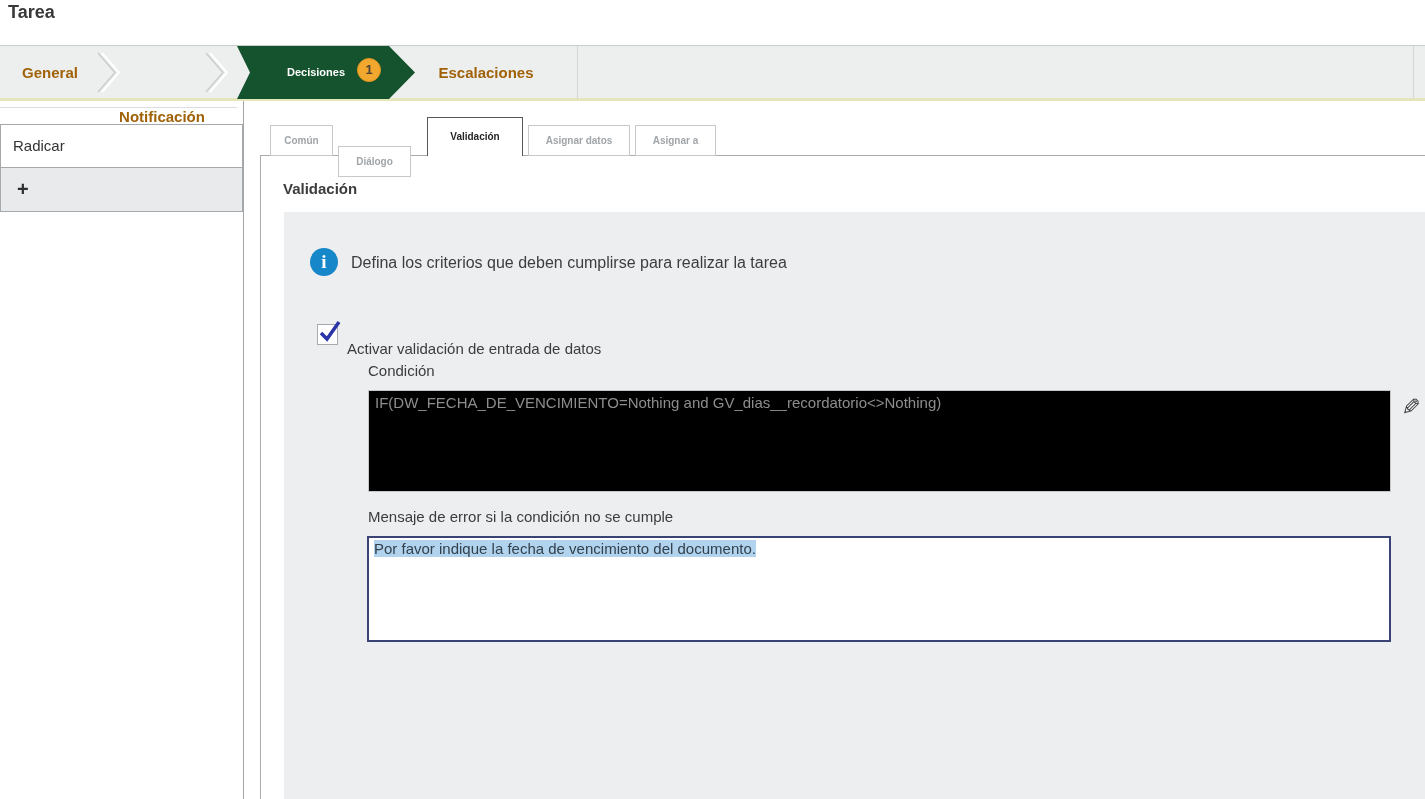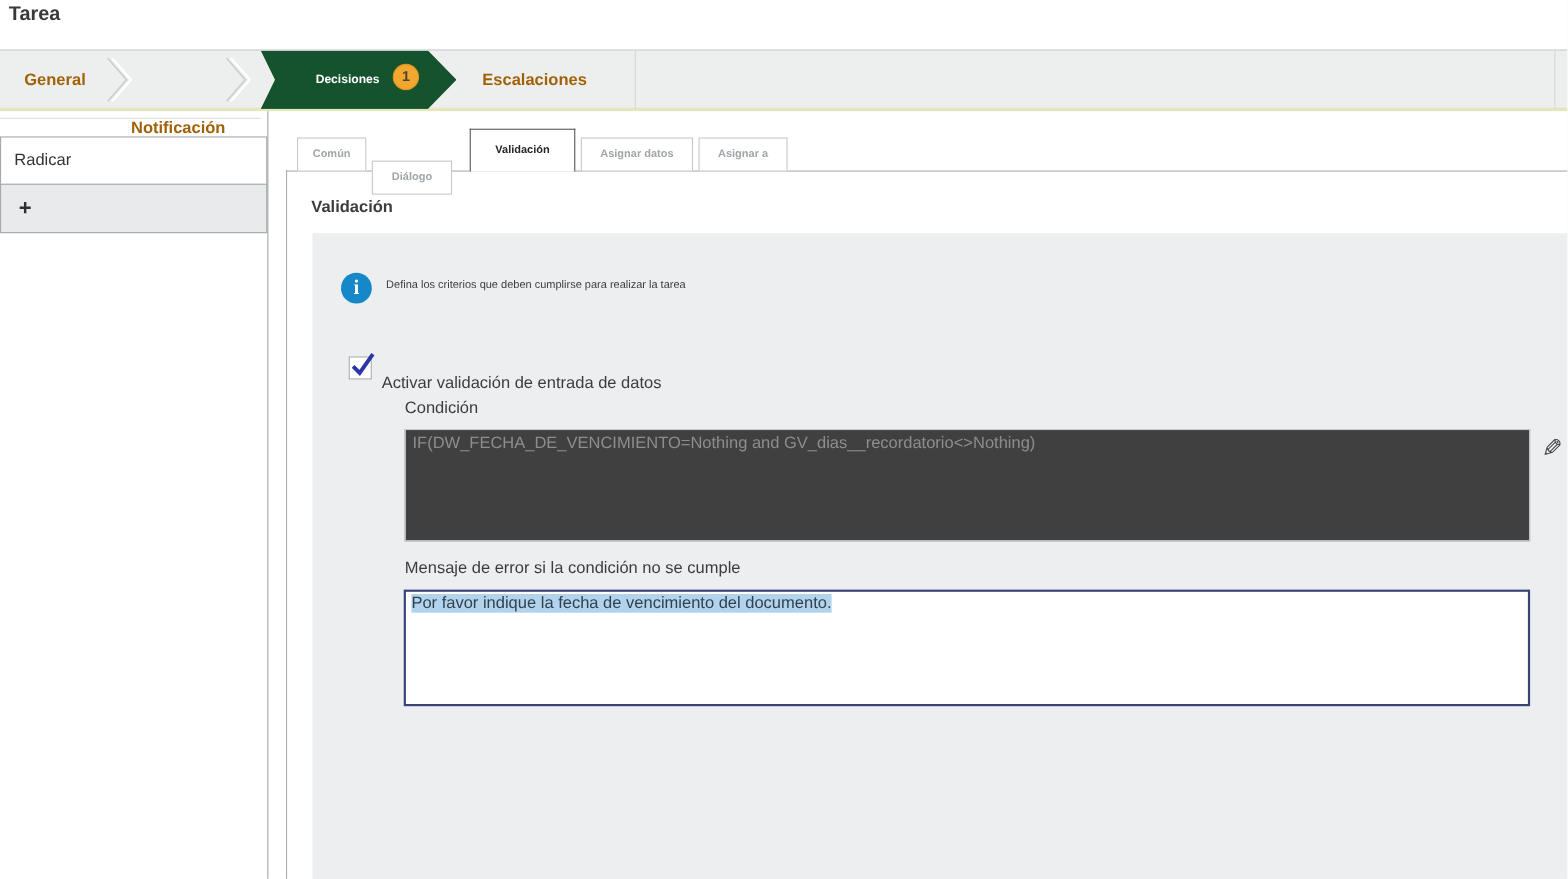--- a/index.html
+++ b/index.html
@@ -41,34 +41,34 @@
     color: #262626; line-height: 37px; z-index: 4; }
 
   .section-title { position: absolute; left: 283px; top: 180px; font-size: 15px; font-weight: bold; color: #3c3c3c; z-index: 2; }
 
   .fieldset-panel { position: absolute; left: 284px; top: 212px; width: 1141px; height: 587px; background: #eceef0; z-index: 1; }
 
   
   .info-icon { position: absolute; left: 310px; top: 248px; width: 28px; height: 28px; border-radius: 50%;
     background: #1687c9; color: #ffffff; text-align: center; line-height: 28px; font-size: 19px;
     font-weight: bold; font-family: "Liberation Serif", serif; z-index: 2; }
-  .info-text { position: absolute; left: 351px; top: 254px; font-size: 10px; color: #3d3d3d; z-index: 2; }
+  .info-text { position: absolute; left: 351px; top: 254px; font-size: 16px; color: #3d3d3d; z-index: 2; }
 
   
   .checkbox { position: absolute; left: 317px; top: 324px; width: 21px; height: 21px; background: #ffffff;
     border: 1px solid #a8abad; z-index: 2; cursor: pointer; }
   .checkbox svg { position: absolute; left: 0px; top: -7px; overflow: visible; }
   .checkbox-label { position: absolute; left: 347px; top: 327px; font-size: 15px; color: #3c3c3c; z-index: 2; margin-top: 13px; }
 
   .field-label { position: absolute; font-size: 15px; color: #3c3c3c; z-index: 2; }
   .condition-label { left: 368px; top: 362px; }
   .error-label { left: 368px; top: 508px; }
 
   .condition-box { position: absolute; left: 368px; top: 390px; width: 1023px; height: 102px;
-    background: #404040; border: 1px solid #c4c6c7; padding: 3px 6px; font-size: 15px; color: #8d8d8d;
+    background: #000000; border: 1px solid #c4c6c7; padding: 3px 6px; font-size: 15px; color: #8d8d8d;
     z-index: 2; cursor: text; white-space: pre-wrap; }
   .error-box { position: absolute; left: 367px; top: 536px; width: 1024px; height: 106px;
     background: #ffffff; border: 2px solid #3a4375; padding: 2px 5px; font-size: 15px; color: #31414d;
     z-index: 2; cursor: text; }
   .error-box .selected { background: #b2d3ed; }
 
   .pencil-icon { position: absolute; left: 1398px; top: 393px; width: 26px; height: 28px; z-index: 2;
     font-size: 23px; color: #3c3c3c; transform: scaleX(-1); text-align: center; line-height: 28px; cursor: pointer; }
 </style>
 </head>

